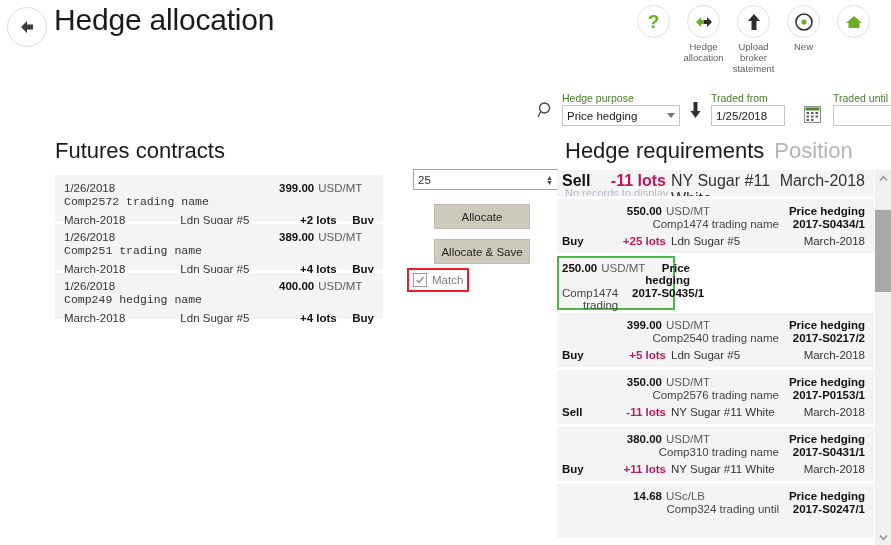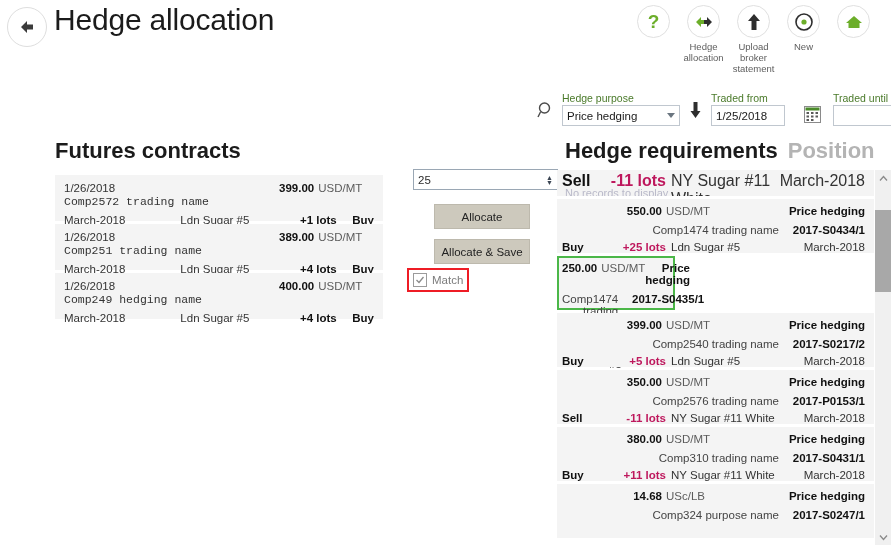--- a/index.html
+++ b/index.html
@@ -49,21 +49,21 @@
     display: flex; align-items: center; font-size: 11.5px; color: #1a1a1a;
     padding: 0 4px; box-sizing: border-box;
   }
   .sel { width: 118px; justify-content: space-between; }
   .caret { width: 0; height: 0; border-left: 4px solid transparent; border-right: 4px solid transparent; border-top: 5px solid #6b7680; }
   .date { width: 74px; }
   .arrow-dn { margin: 0 9px 2px 9px; }
   .calbtn { width: 17px; height: 17px; margin-left: 3px; margin-bottom: 2px; cursor: pointer; }
 
   
-  .sect-title { position: absolute; font-size: 22px; font-weight: 700; color: #1b1b1b; }
+  .sect-title { position: absolute; font-size: 22px; font-weight: 400; color: #1b1b1b; }
   .sect-sub { font-size: 22px; color: #b4b4b4; margin-left: 10px; }
 
   
   .left-list { position: absolute; left: 55px; top: 175px; width: 328px; }
   .fc-row {
     background: #f4f4f4; padding: 7px 9px 7px 9px; margin-bottom: 3px;
     font-size: 11.5px; color: #333; position: relative; height: 46px; box-sizing: border-box;
     cursor: pointer;
   }
   .fc-line1 { display: flex; }
@@ -111,21 +111,21 @@
   .scrollview {
     position: absolute; left: 0; top: 0; width: 317px; height: 375px; overflow: hidden;
   }
   .hr-row {
     background: #f4f4f4; margin-bottom: 3px; padding: 6px 9px 6px 5px;
     font-size: 11.5px; color: #333; height: 54px; box-sizing: border-box;
     position: relative; cursor: pointer;
   }
   .hr-row.sel { border: 2px solid #4bb748; background: #f4f4f4; padding: 4px 7px 4px 3px; }
   .hr-l1, .hr-l2, .hr-l3 { display: flex; align-items: baseline; }
-  .hr-l2 { margin-top: 7px; }
+  .hr-l2 { margin-top: 1px; }
   .hr-l3 { margin-top: 5px; }
   .hr-price { width: 100px; text-align: right; font-weight: bold; color: #111; }
   .hr-unit { flex: 1; color: #5b5b5b; margin-left: 4px; }
   .hr-purpose { font-weight: bold; color: #111; text-align: right; }
   .hr-name { flex: 1; text-align: right; color: #444; margin-right: 8px; }
   .hr-ref { font-weight: bold; color: #111; text-align: right; min-width: 78px; }
   .hr-side { width: 42px; font-weight: bold; color: #111; }
   .hr-lots { width: 62px; text-align: right; font-weight: bold; color: #be185d; }
   .hr-comm { flex: 1; margin-left: 5px; color: #333; }
   .hr-month { text-align: right; color: #333; }
@@ -277,21 +277,21 @@
     <div class="fc-row">
       <div class="fc-line1">
         <span class="fc-date">1/26/2018</span>
         <span class="fc-price">399.00</span>
         <span class="fc-unit">USD/MT</span>
       </div>
       <div class="fc-name">Comp2572 trading name</div>
       <div class="fc-line3">
         <span class="fc-month">March-2018</span>
         <span class="fc-comm">Ldn Sugar #5</span>
-        <span class="fc-lots">+1 lots</span>
+        <span class="fc-lots">+2 lots</span>
         <span class="fc-side">Buy</span>
       </div>
     </div>
 
     <div class="fc-row">
       <div class="fc-line1">
         <span class="fc-date">1/26/2018</span>
         <span class="fc-price">389.00</span>
         <span class="fc-unit">USD/MT</span>
       </div>
@@ -451,21 +451,21 @@
         </div>
       </div>
 
       <div class="hr-row">
         <div class="hr-l1">
           <span class="hr-price">14.68</span>
           <span class="hr-unit">USc/LB</span>
           <span class="hr-purpose">Price hedging</span>
         </div>
         <div class="hr-l2">
-          <span class="hr-name">Comp324 purpose name</span>
+          <span class="hr-name">Comp324 trading until</span>
           <span class="hr-ref">2017-S0247/1</span>
         </div>
       </div>
 
     </div>
 
     <div class="sbar">
       <div class="arw up">
         <svg width="9" height="7" viewBox="0 0 9 7">
             <path d="M1 5.5 L4.5 1.5 L8 5.5" fill="none" stroke="#8a8a8a" stroke-width="1.3"></path>

